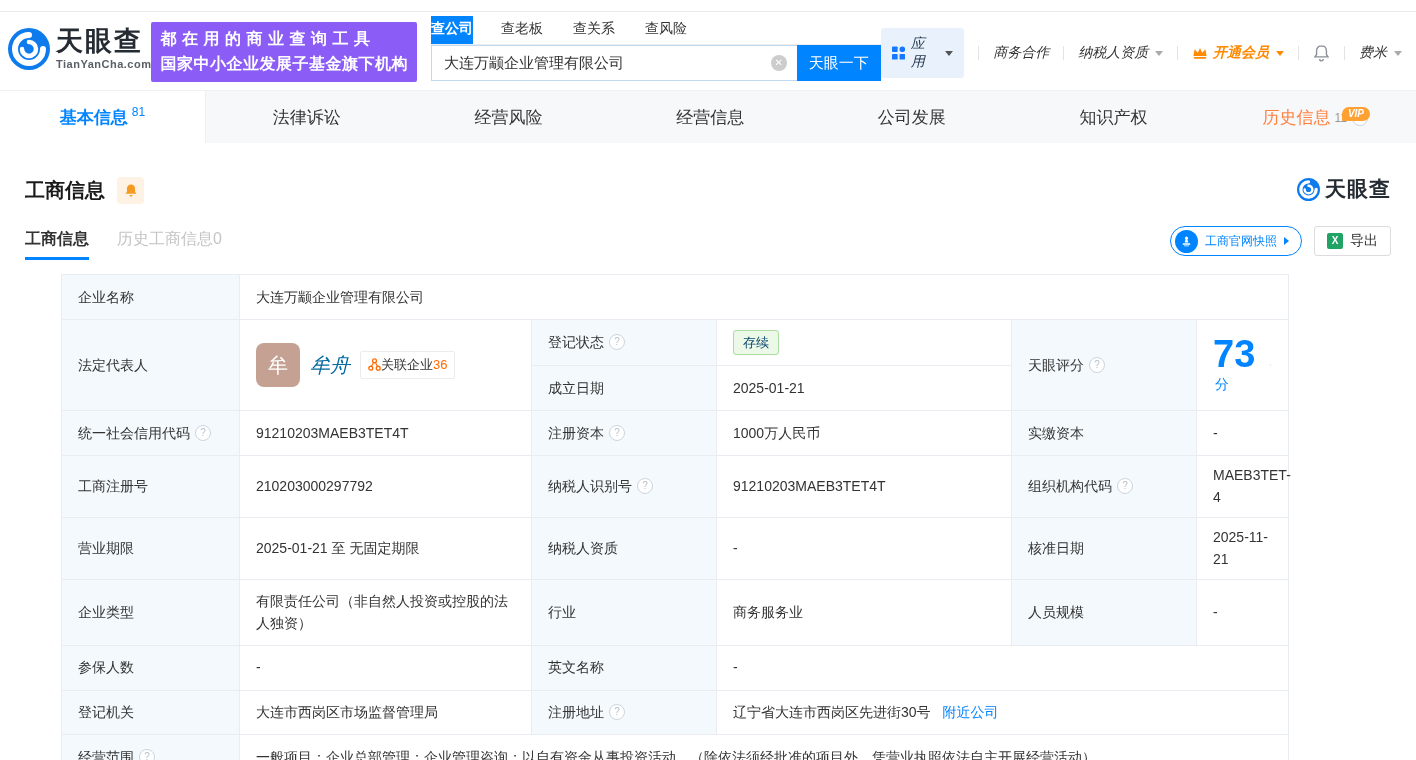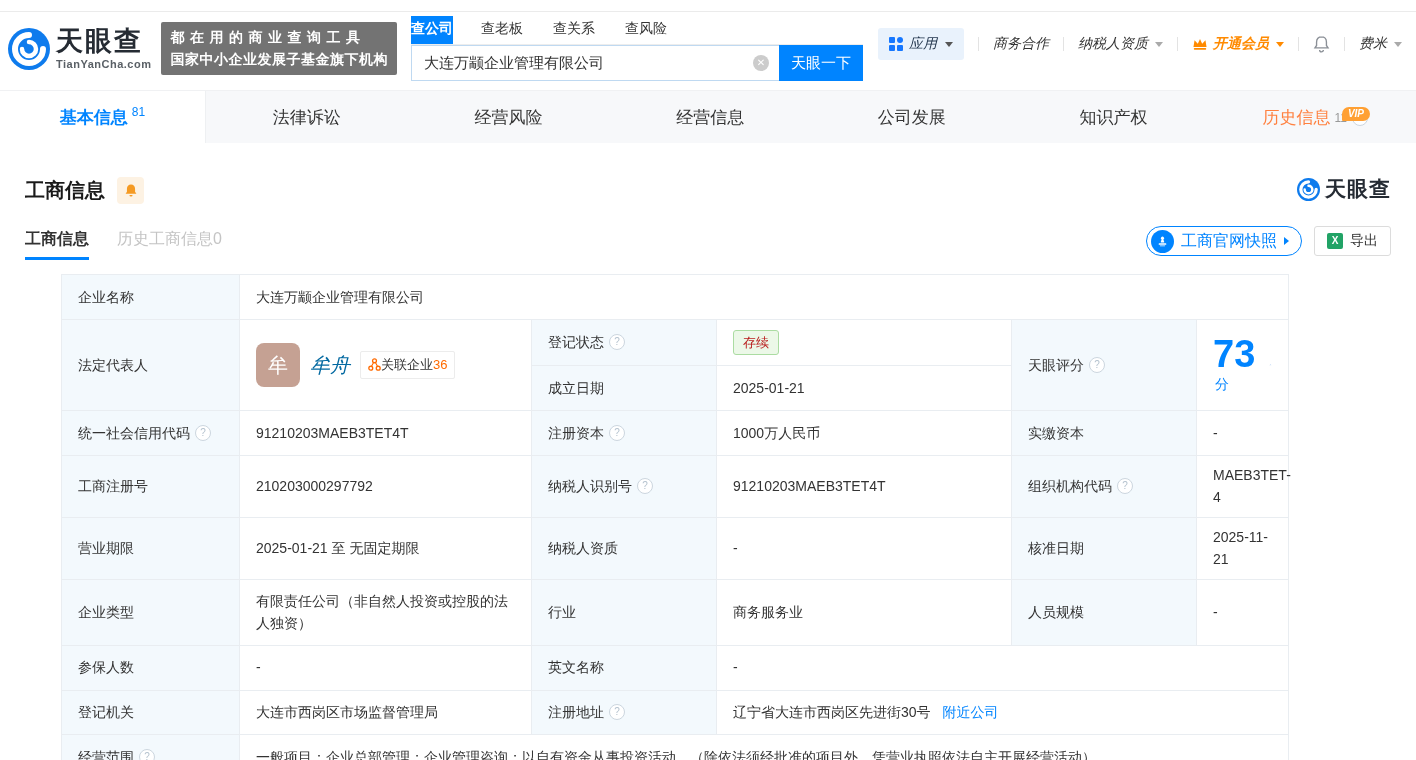--- a/index.html
+++ b/index.html
@@ -7,22 +7,22 @@
         font-family:"Liberation Sans","DejaVu Sans",sans-serif;color:#333;}
   .hairline{position:absolute;top:11px;left:0;width:100%;border-top:1px solid #ebebeb;}
 
   
   .topbar{position:absolute;top:14px;left:0;right:0;height:70px;display:flex;align-items:flex-start;}
   .logo-area{display:flex;align-items:center;margin-left:8px;margin-top:14px;}
   .logo-swirl{width:42px;height:42px;flex:0 0 auto;}
   .brand-txt{margin-left:6px;line-height:1;}
   .brand-name{font-size:27px;font-weight:bold;color:#252b33;letter-spacing:2px;}
   .brand-domain{font-size:11px;font-weight:bold;color:#5a6066;margin-top:4px;letter-spacing:.5px;}
-  .slogan{margin-left:10px;margin-top:8px;background:#737373;color:#fff;padding:5px 9px;border-radius:2px;
-          font-weight:bold;font-size:14px;line-height:1.55;white-space:nowrap;}
+  .slogan{margin-top:8px;background:#8b5cf6;color:#fff;padding:5px 9px;border-radius:2px;
+          font-weight:bold;font-size:16px;line-height:1.55;white-space:nowrap;}
   .slogan .l1{letter-spacing:5.5px;}
   .slogan .l2{letter-spacing:0.5px;}
 
   .search-block{margin-left:14px;width:452px;margin-top:2px;}
   .search-tabs{display:flex;align-items:flex-end;gap:26px;border-bottom:1px solid #ededed;padding-left:0;}
   .stab{font-size:14px;color:#333;padding:4px 2px 6px;cursor:pointer;}
   .stab.active{background:#0084ff;color:#fff;padding:4px 0 6px;font-weight:bold;}
   .search-row{display:flex;margin-top:0;}
   .search-input-wrap{position:relative;flex:1;height:34px;border:1px solid #bfd9f1;border-right:none;display:flex;align-items:center;}
   .search-input{border:none;outline:none;width:100%;height:100%;padding:0 34px 0 12px;font-size:15px;color:#333;
@@ -65,40 +65,40 @@
   .watermark{position:absolute;right:0;top:-2px;display:flex;align-items:center;gap:5px;}
   .watermark .wm-name{font-size:21px;font-weight:bold;color:#252b33;letter-spacing:1px;}
 
   .subrow{display:flex;align-items:flex-end;justify-content:space-between;margin-top:22px;}
   .subtabs{display:flex;gap:28px;align-items:flex-end;}
   .subtab{font-size:16px;color:#c4c4c4;padding-bottom:10px;cursor:pointer;position:relative;}
   .subtab.active{color:#333;font-weight:bold;}
   .subtab.active::after{content:"";position:absolute;left:0;right:0;bottom:0;height:3px;background:#0084ff;}
   .btns{display:flex;gap:12px;align-items:center;margin-bottom:4px;}
   .btn-snapshot{display:flex;align-items:center;gap:7px;height:30px;border:1px solid #0084ff;border-radius:16px;background:#fff;
-                color:#0084ff;font-size:16px;padding:0 12px 0 4px;cursor:pointer;font-family:inherit;}
+                color:#0084ff;font-size:12px;padding:0 12px 0 4px;cursor:pointer;font-family:inherit;}
   .stamp-circ{width:23px;height:23px;border-radius:50%;background:#0084ff;display:flex;align-items:center;justify-content:center;}
   .caret-r{display:inline-block;width:0;height:0;border-top:4px solid transparent;border-bottom:4px solid transparent;border-left:5px solid #0084ff;}
   .btn-export{display:flex;align-items:center;gap:7px;height:30px;border:1px solid #dcdcdc;border-radius:3px;background:#fff;
               color:#333;font-size:14px;padding:0 12px;cursor:pointer;font-family:inherit;}
   .xls-ic{width:16px;height:16px;background:#21a366;border-radius:2px;color:#fff;font-size:10px;font-weight:bold;line-height:16px;text-align:center;}
   .xls-ic::before{content:"X";}
 
   
   table.info{border-collapse:collapse;table-layout:fixed;width:1228px;margin-top:14px;font-size:14px;margin-left:36px;}
   table.info td{border:1px solid #e9edf1;padding:8px 16px;vertical-align:middle;color:#333;line-height:1.6;}
   td.lbl{background:#f3f9fd;}
   tr.h45{height:45px;} tr.h44{height:44px;} tr.h66{height:66px;} tr.h46{height:46px;}
   .link{color:#0084ff;cursor:pointer;text-decoration:none;}
   .rep-cell{display:flex;align-items:center;gap:10px;}
   .avatar{width:44px;height:44px;border-radius:8px;background:#c5a193;color:#fff;font-size:20px;display:flex;align-items:center;justify-content:center;flex:0 0 auto;}
   .rep-name{color:#0369a1;font-size:20px;cursor:pointer;font-style:italic;}
   .rel-badge{display:flex;align-items:center;border:1px solid #ececec;border-radius:2px;background:#fff;padding:3px 7px;font-size:13px;cursor:pointer;}
   .rel-count{color:#ff6a00;}
-  .status-badge{display:inline-block;background:#ecf8e8;border:1px solid #abdca2;color:#b91c1c;border-radius:3px;
+  .status-badge{display:inline-block;background:#ecf8e8;border:1px solid #abdca2;color:#0c4a6e;border-radius:3px;
                 padding:2px 9px;font-size:13px;line-height:1.5;}
   .score-cell{display:flex;align-items:center;gap:14px;}
   .score-num{font-size:38px;font-weight:bold;color:#0084ff;line-height:1;}
   .score-unit{font-size:14px;color:#0084ff;margin-left:2px;}
   .lblflex{display:flex;align-items:center;}
 </style>
 </head>
 <body>
 
 <div class="page">

